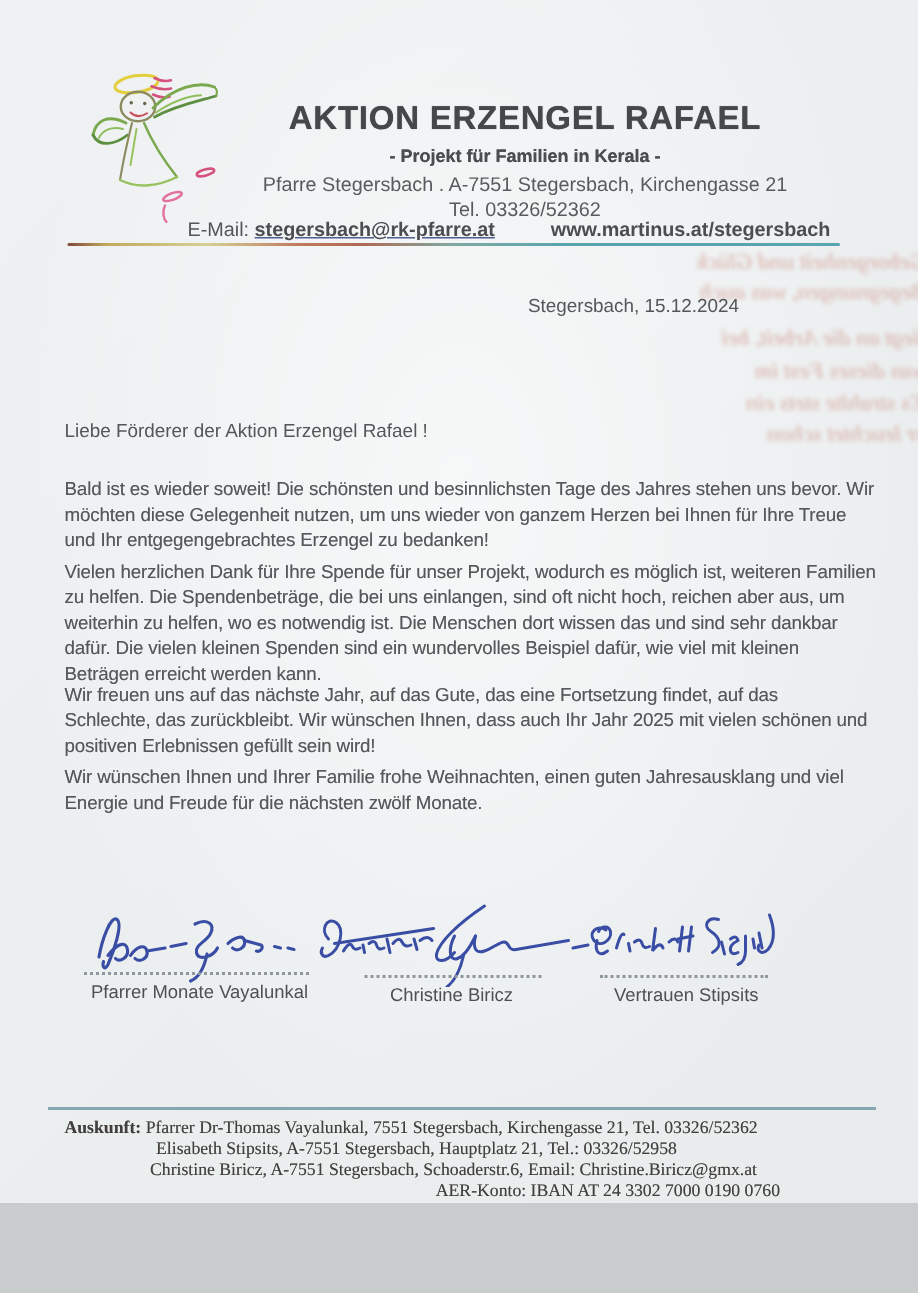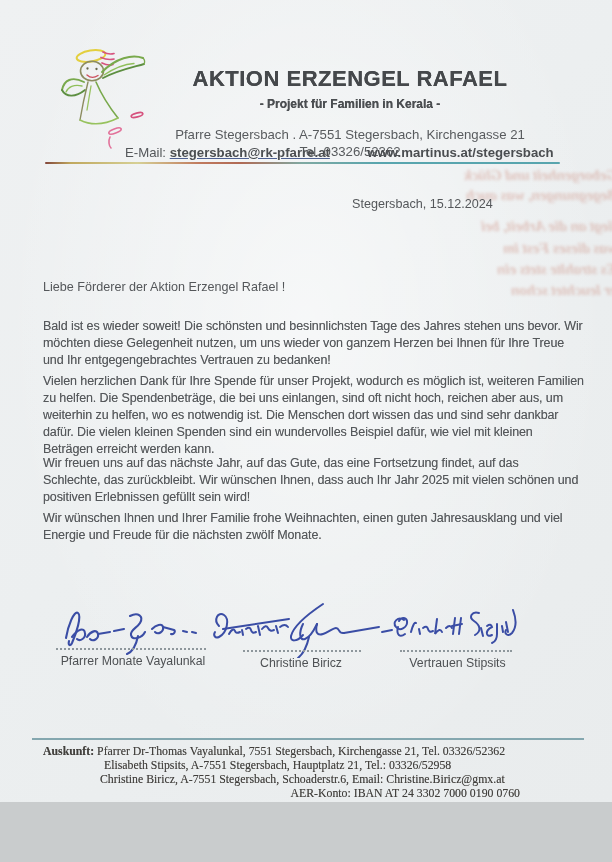--- a/index.html
+++ b/index.html
@@ -11,21 +11,21 @@
       linear-gradient(135deg, #eff1f2 0%, #ecefF0 45%, #e9eced 100%);
     background-color:#edf0f1;
     overflow:hidden;
     color:#55575a;
   }
   
   .logo{position:absolute; left:58px; top:42px; width:100px; height:112px;}
   .header-text{position:absolute; left:150px; top:66px; width:400px; text-align:center;}
   .hdr-title{font-size:22px; font-weight:bold; letter-spacing:.5px; color:#45484b; text-shadow:0 0 .5px #45484b;}
   .hdr-sub{margin-top:5px; font-size:12px; font-weight:bold; color:#4b4e51; text-shadow:0 0 .4px #4b4e51;}
-  .hdr-addr{margin-top:16px; font-size:13.2px; color:#585b5e;}
+  .hdr-addr{margin-top:4px; font-size:13.2px; color:#585b5e;}
   .hdr-tel{margin-top:2px; font-size:13.2px; color:#585b5e;}
   .email-row{position:absolute; left:125px; top:145px; font-size:13.2px; color:#54575a; white-space:nowrap;}
   .email-row .b{font-weight:bold; color:#4b4e51;}
   .email-row .u{text-decoration:underline; text-decoration-color:#4d5f8f;}
   .email-row .gap{display:inline-block; width:30px;}
   .rule-multi{
     position:absolute; left:45px; top:162px; width:515px; height:2px;
     background:linear-gradient(90deg,#82463a 0%, #c0a85e 5%, #d6d095 18%, #c07a5e 30%, #b06a55 38%, #7fa9a2 50%, #58a5ae 65%, #58a5ae 100%);
     border-radius:1px;
   }
@@ -124,21 +124,21 @@
     <span class="gap"></span>
     <span class="b">www.martinus.at/stegersbach</span>
   </div>
   <div class="rule-multi"></div>
 
   <div class="dateline">Stegersbach, 15.12.2024</div>
   <div class="salutation">Liebe Förderer der Aktion Erzengel Rafael !</div>
 
   <p class="para p1">Bald ist es wieder soweit! Die schönsten und besinnlichsten Tage des Jahres stehen uns bevor. Wir
 möchten diese Gelegenheit nutzen, um uns wieder von ganzem Herzen bei Ihnen für Ihre Treue
-und Ihr entgegengebrachtes Vertrauen zu bedanken!</p>
+und Ihr entgegengebrachtes Erzengel zu bedanken!</p>
   <p class="para p2">Vielen herzlichen Dank für Ihre Spende für unser Projekt, wodurch es möglich ist, weiteren Familien
 zu helfen. Die Spendenbeträge, die bei uns einlangen, sind oft nicht hoch, reichen aber aus, um
 weiterhin zu helfen, wo es notwendig ist. Die Menschen dort wissen das und sind sehr dankbar
 dafür. Die vielen kleinen Spenden sind ein wundervolles Beispiel dafür, wie viel mit kleinen
 Beträgen erreicht werden kann.</p>
   <p class="para p3">Wir freuen uns auf das nächste Jahr, auf das Gute, das eine Fortsetzung findet, auf das
 Schlechte, das zurückbleibt. Wir wünschen Ihnen, dass auch Ihr Jahr 2025 mit vielen schönen und
 positiven Erlebnissen gefüllt sein wird!</p>
   <p class="para p4">Wir wünschen Ihnen und Ihrer Familie frohe Weihnachten, einen guten Jahresausklang und viel
 Energie und Freude für die nächsten zwölf Monate.</p>

